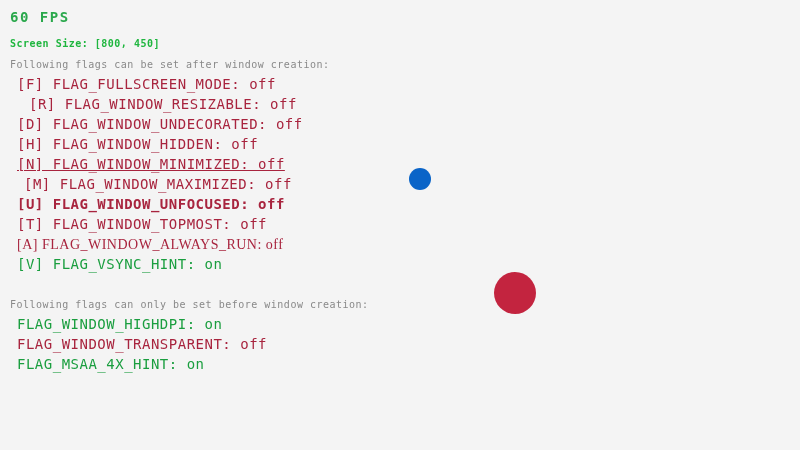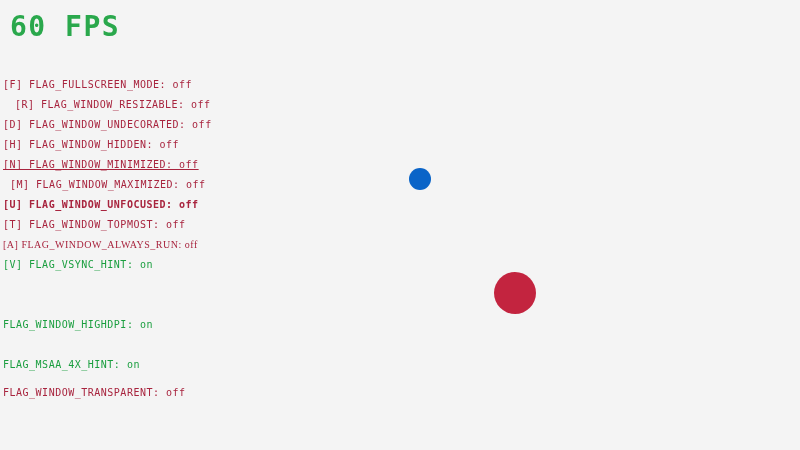--- a/index.html
+++ b/index.html
@@ -22,22 +22,22 @@
   
   .txt {
     position: absolute;
     white-space: pre;
     letter-spacing: 0.5px;
     font-weight: bold;
   }
 
   #fps-counter {
     left: 10px;
-    top: 16px;
-    font-size: 28px;
+    top: 6px;
+    font-size: 14px;
     line-height: 22px;
     letter-spacing: 1.5px;
     color: #2aa84c;
   }
 
   #screen-size {
     left: 10px;
     top: 38px;
     font-size: 10px;
     line-height: 11px;
@@ -48,22 +48,22 @@
     left: 10px;
     font-size: 10px;
     line-height: 11px;
     color: #898989;
     font-weight: normal;
   }
   #header-after  { top: 59px; }
   #header-before { top: 299px; }
 
   .flag-line {
-    left: 3px;
-    font-size: 10px;
+    left: 17px;
+    font-size: 14px;
     line-height: 11px;
     font-weight: normal;
   }
   .flag-on  { color: #1a9e3f; }
   .flag-off { color: #a8243e; }
 
   
   .ball {
     position: absolute;
     border-radius: 50%;
@@ -83,38 +83,41 @@
     background: #c3243f;
   }
 </style>
 </head>
 <body>
 
 <div id="screen" style="background: rgb(244, 244, 244);">
 
   <div class="txt" id="fps-counter" style="color: rgb(42, 168, 76);">60 FPS</div>
 
+  <div class="txt" id="screen-size" style="color: rgb(31, 182, 63);">Screen Size: [800, 450]</div>
 
+  <div class="txt section-header" id="header-after" style="color: rgb(137, 137, 137);">Following flags can be set after window creation:</div>
 
   <div id="runtime-flags">
       <div class="txt flag-line flag-off" style="top: 79px; color: rgb(168, 36, 62);">[F] FLAG_FULLSCREEN_MODE: off</div>
       <div class="txt flag-line flag-off" style="top: 99px; color: rgb(168, 36, 62); margin-left: 12px;">[R] FLAG_WINDOW_RESIZABLE: off</div>
       <div class="txt flag-line flag-off" style="top: 119px; color: rgb(168, 36, 62);">[D] FLAG_WINDOW_UNDECORATED: off</div>
       <div class="txt flag-line flag-off" style="top: 139px; color: rgb(168, 36, 62);">[H] FLAG_WINDOW_HIDDEN: off</div>
       <div class="txt flag-line flag-off" style="top: 159px; color: rgb(168, 36, 62); text-decoration: underline;">[N] FLAG_WINDOW_MINIMIZED: off</div>
       <div class="txt flag-line flag-off" style="top: 179px; color: rgb(168, 36, 62); margin-left: 7px;">[M] FLAG_WINDOW_MAXIMIZED: off</div>
       <div class="txt flag-line flag-off" style="top: 199px; color: rgb(168, 36, 62); font-weight: bold;">[U] FLAG_WINDOW_UNFOCUSED: off</div>
       <div class="txt flag-line flag-off" style="top: 219px; color: rgb(168, 36, 62);">[T] FLAG_WINDOW_TOPMOST: off</div>
       <div class="txt flag-line flag-off" style="top: 239px; color: rgb(168, 36, 62); font-family: Liberation Serif, serif;">[A] FLAG_WINDOW_ALWAYS_RUN: off</div>
       <div class="txt flag-line flag-on" style="top: 259px; color: rgb(26, 158, 63);">[V] FLAG_VSYNC_HINT: on</div>
     </div>
 
+  <div class="txt section-header" id="header-before" style="color: rgb(137, 137, 137);">Following flags can only be set before window creation:</div>
 
   <div id="creation-flags">
       <div class="txt flag-line flag-on" style="top: 319px; color: rgb(26, 158, 63);">FLAG_WINDOW_HIGHDPI: on</div>
-      <div class="txt flag-line flag-off" style="top: 339px; color: rgb(168, 36, 62); margin-top: 48px;">FLAG_WINDOW_TRANSPARENT: off</div>
+      <div class="txt flag-line flag-off" style="top: 339px; color: rgb(168, 36, 62);">FLAG_WINDOW_TRANSPARENT: off</div>
       <div class="txt flag-line flag-on" style="top: 359px; color: rgb(26, 158, 63);">FLAG_MSAA_4X_HINT: on</div>
     </div>
 
   <div class="ball" id="ball-blue" style="left: 409px; top: 168px; width: 22px; height: 22px; background: rgb(10, 100, 200);"></div>
   <div class="ball" id="ball-red" style="left: 494px; top: 272px; width: 42px; height: 42px; background: rgb(195, 36, 63);"></div>
 
 </div>
 
 </body></html>

